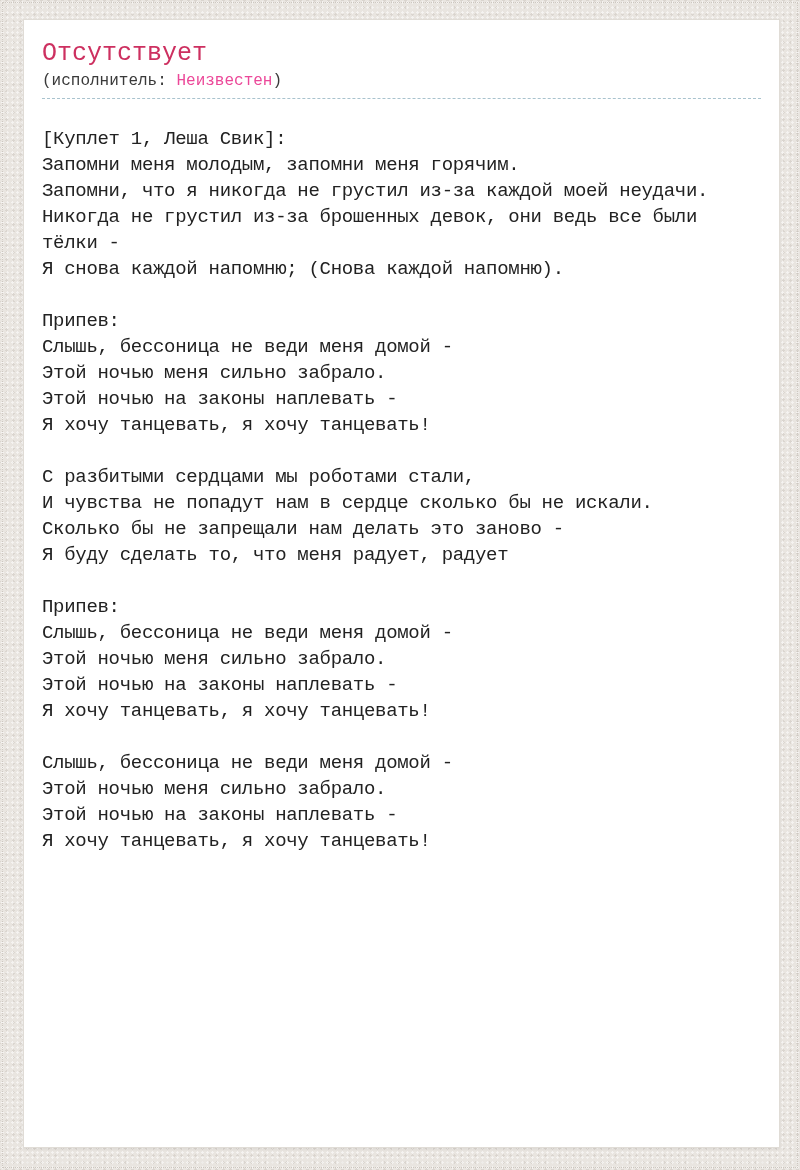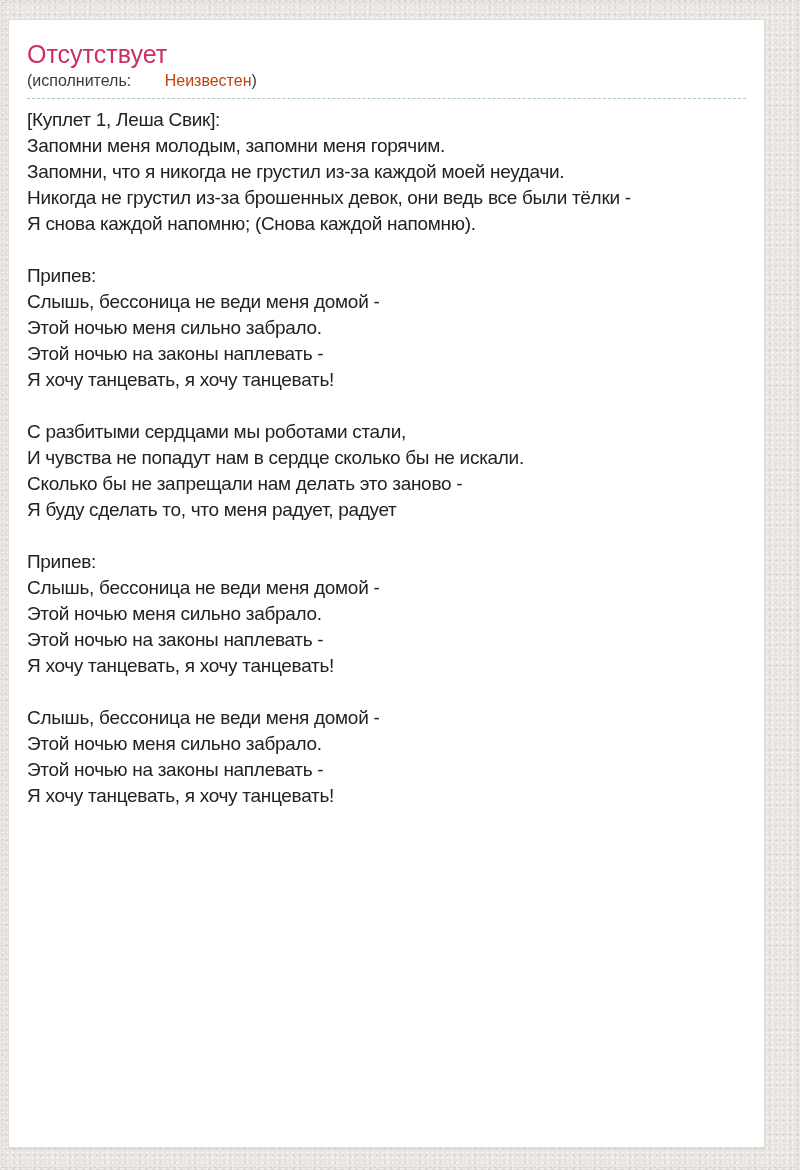--- a/index.html
+++ b/index.html
@@ -21,56 +21,56 @@
     position: relative;
   }
   .page-frame {
     position: absolute;
     top: 2px; left: 2px; right: 2px; bottom: 2px;
     border: 1px dotted #cdc7c0;
     pointer-events: none;
   }
   .card {
     position: absolute;
-    left: 8px;
+    left: 23px;
     top: 19px;
     width: 757px;
     min-height: 1129px;
     background: #ffffff;
     border: 1px solid #e0dcd6;
     box-shadow: 0 1px 3px rgba(0,0,0,0.07);
     padding: 20px 18px 24px 18px;
+    font-family: Liberation Mono, monospace;
   }
   .song-title {
     margin: 0;
     font-size: 25px;
     font-weight: 500;
     line-height: 28px;
     color: #cd3060;
     letter-spacing: 0;
   }
   .artist-line {
     margin: 3px 0 0 0;
     font-size: 16px;
     line-height: 20px;
     color: #3a3a3a;
   }
   .artist-link {
-    color: #c2410c;
+    color: #ec4899;
     text-decoration: none;
     cursor: pointer;
-    margin-left: 29px;
   }
   .header-divider {
     border: none;
     border-bottom: 1px dashed #a9c3ce;
     margin: 7px 0 0 0;
   }
   .lyrics {
-    margin-top: 8px;
+    margin-top: 27px;
   }
   .stanza {
     margin: 0 0 26px 0;
     font-size: 19px;
     line-height: 26px;
     letter-spacing: -0.3px;
     color: #222222;
     white-space: pre-line;
   }
   .stanza:last-child { margin-bottom: 0; }

